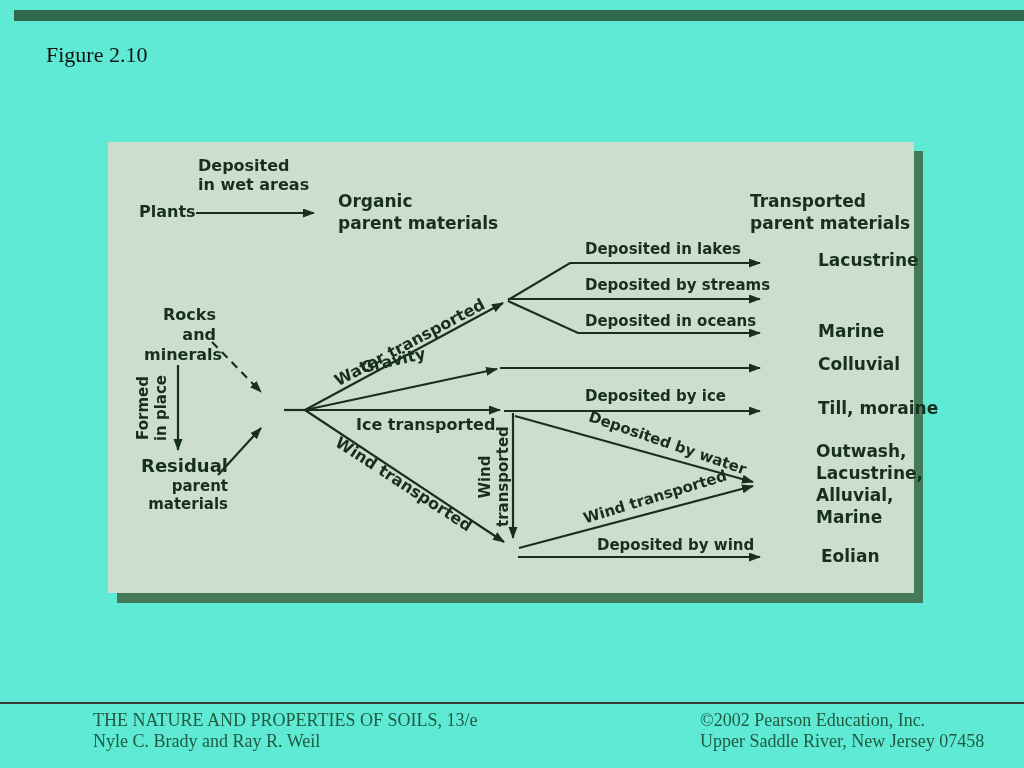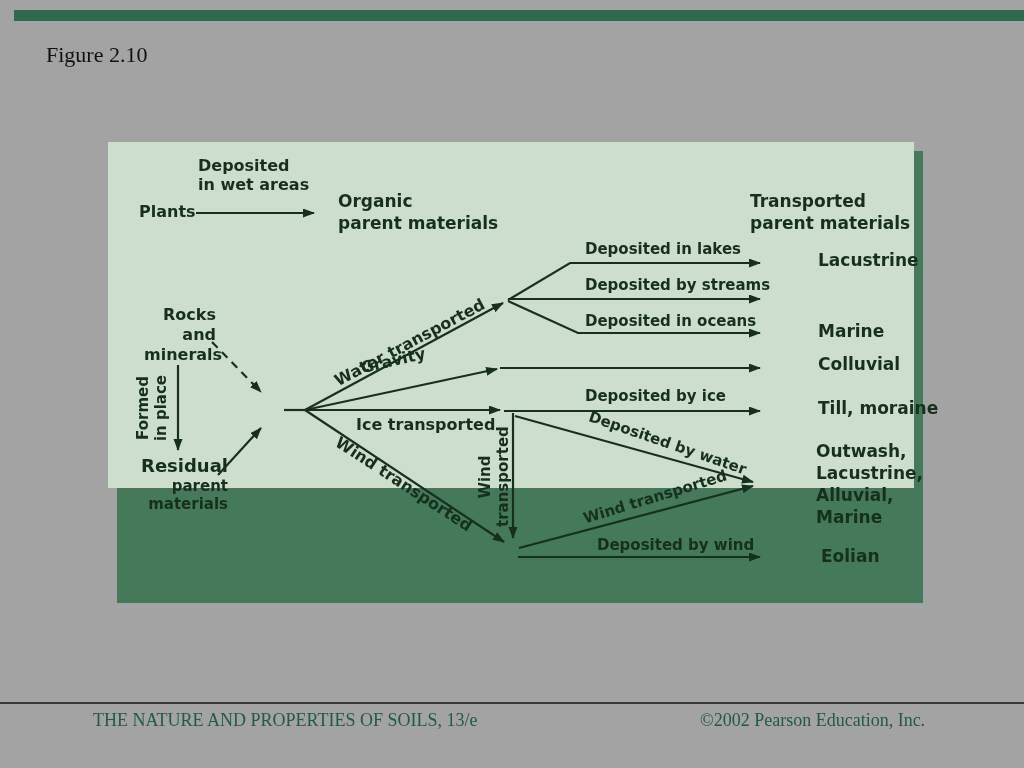--- a/index.html
+++ b/index.html
@@ -1,29 +1,29 @@
 <!DOCTYPE html>
 <html><head>
 <meta charset="utf-8">
 <style>
   html,body{margin:0;padding:0;}
   body{width:1024px;height:768px;background:#ffffff;position:relative;overflow:hidden;
        font-family:"DejaVu Sans",sans-serif;}
-  #slide{position:absolute;inset:0;background:#a3a3a3;}
+  #slide{position:absolute;inset:0;background:#5eead4;}
 
   
   #top-bar{position:absolute;left:14px;top:10px;width:1010px;height:11px;background:#2e6b4d;}
 
   
   #figure-label{position:absolute;left:46px;top:42px;font-family:"Liberation Serif",serif;
                 font-size:22px;color:#101010;}
 
   
   #panel-shadow{position:absolute;left:117px;top:151px;width:806px;height:452px;background:#44795a;}
-  #panel{position:absolute;left:108px;top:142px;width:806px;height:346px;background:#cedecd;}
+  #panel{position:absolute;left:108px;top:142px;width:806px;height:451px;background:#cedecd;}
   #arrow-svg{position:absolute;left:0;top:0;}
 
   .lbl{position:absolute;color:#17301d;font-weight:600;font-size:15px;line-height:18px;
        white-space:nowrap;}
   .sz16{font-size:16px;line-height:19px;}
   .hd{font-size:17px;font-weight:700;line-height:22px;}
   .term{font-size:17px;font-weight:700;line-height:21px;margin-left:48px;}
   .ctr{text-align:right;white-space:normal;}
   .rot{transform-origin:center center;text-align:center;}
 
@@ -131,18 +131,20 @@
       <div>Lacustrine,</div>
       <div>Alluvial,</div>
       <div>Marine</div>
     </div>
     <div class="lbl term" style="left:665px;top:404px;">Eolian</div>
   </div>
 
   <div id="footer-rule"></div>
   <div id="footer-left" class="footer-text">
     <div>THE NATURE AND PROPERTIES OF SOILS, 13/e</div>
+    <div>Nyle C. Brady and Ray R. Weil</div>
   </div>
   <div id="footer-right" class="footer-text">
     <div>©2002 Pearson Education, Inc.</div>
+    <div>Upper Saddle River, New Jersey  07458</div>
   </div>
 
 </div>
 
 </body></html>

